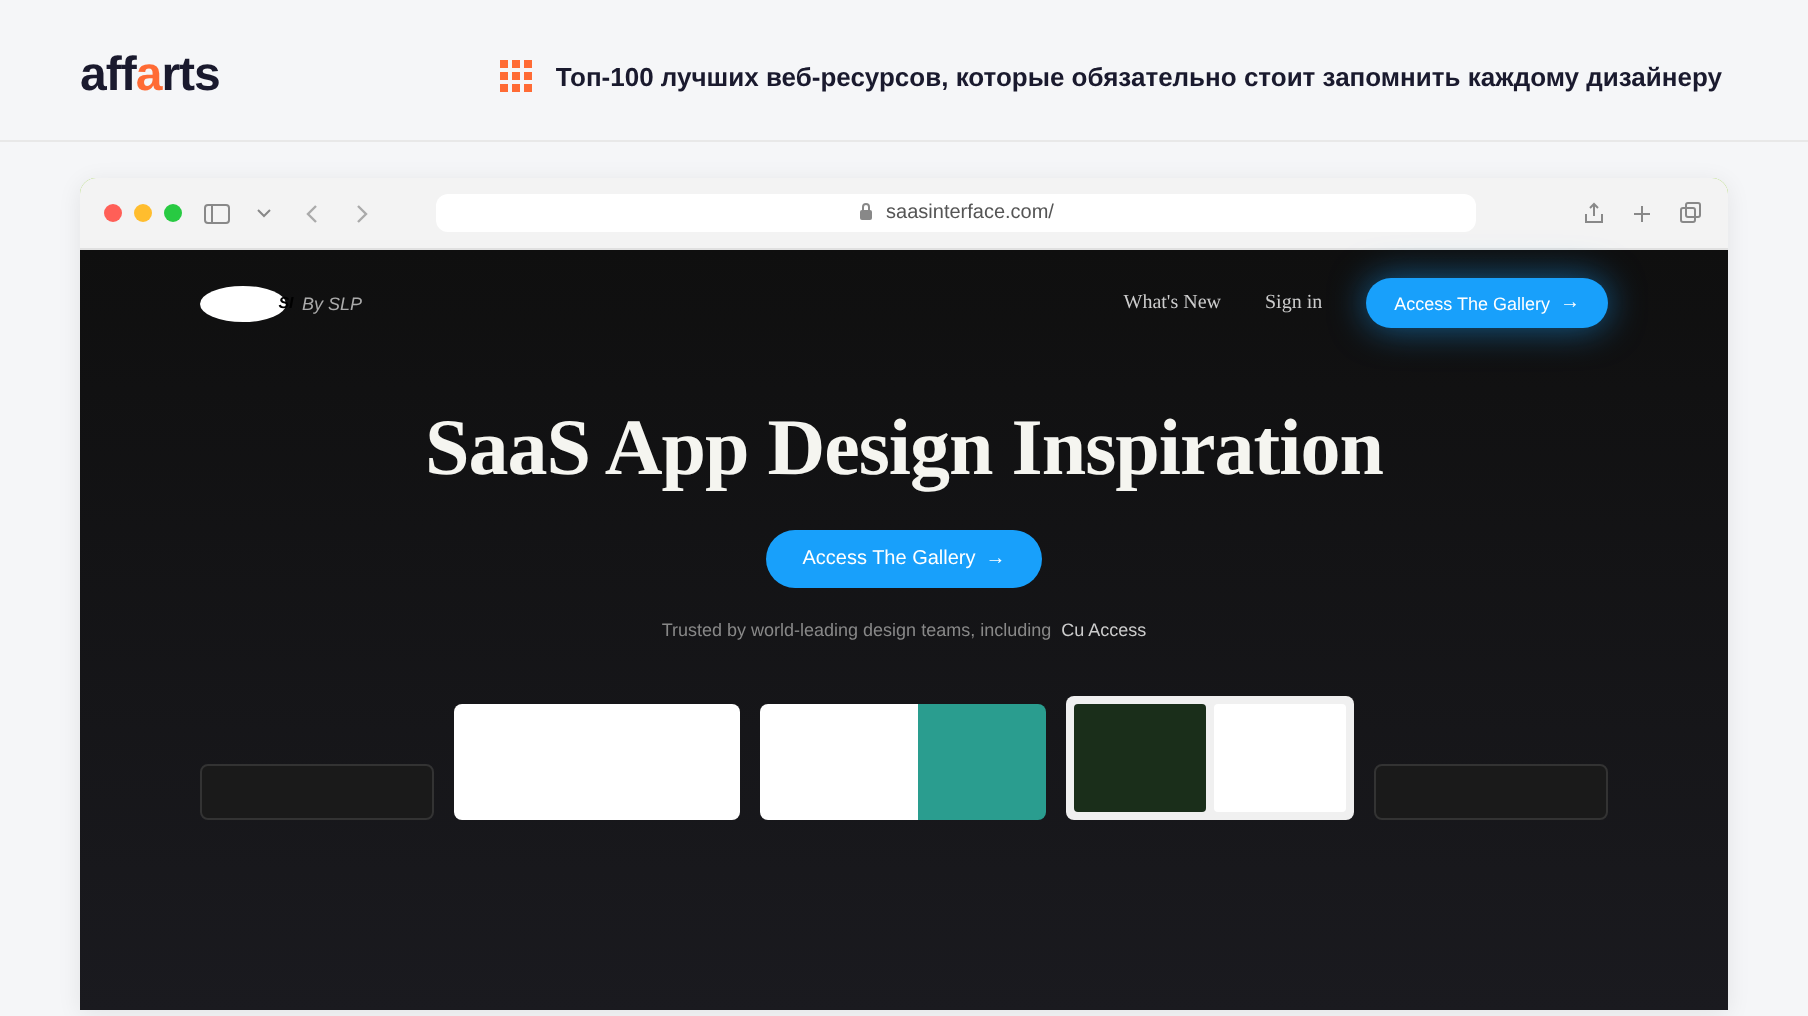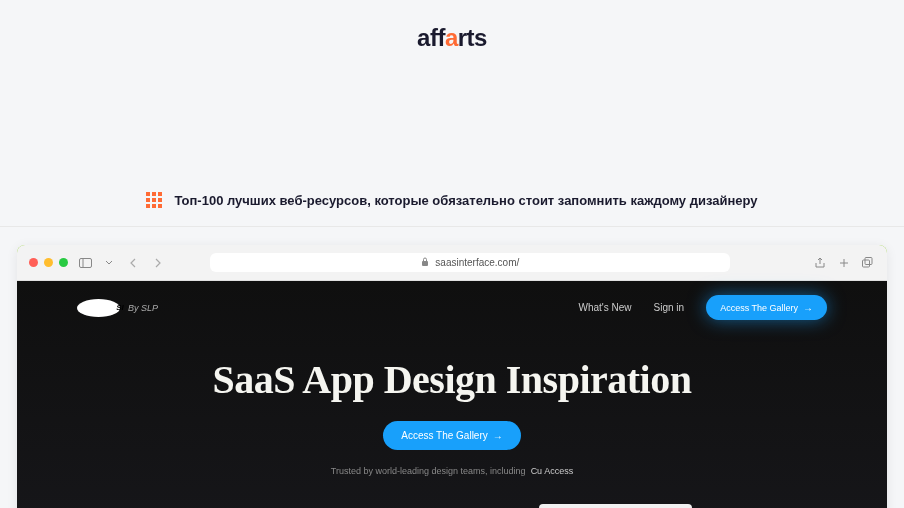--- a/index.html
+++ b/index.html
@@ -10,21 +10,20 @@
   height: 508px;
   overflow: hidden;
   position: relative;
 }
 .page-header {
   display: flex;
   align-items: center;
   padding: 24px 40px 18px;
   border-bottom: 1px solid #e8e8e8;
   gap: 140px;
-  flex-direction: column;
 }
 .logo {
   font-size: 24px;
   font-weight: 700;
   color: #1a1a2e;
   letter-spacing: -0.5px;
   position: relative;
 }
 .logo .dot { color: #ff6b35; }
 .tagline-wrap {
@@ -43,21 +42,21 @@
   background: #ff6b35;
   width: 4px;
   height: 4px;
 }
 .tagline {
   font-size: 13px;
   color: #1a1a2e;
   font-weight: 700;
 }
 .browser-window {
-  margin: 18px 17px 0;
+  margin: 18px 40px 0;
   background: #84cc16;
   border-radius: 8px 8px 0 0;
   overflow: hidden;
   box-shadow: 0 2px 12px rgba(0,0,0,0.08);
 }
 .browser-bar {
   display: flex;
   align-items: center;
   padding: 8px 12px;
   background: #f3f3f3;
@@ -119,21 +118,21 @@
   font-style: italic;
   color: #000;
   padding-left: 43px;
 }
 .by-text { font-size: 9px; color: #aaa; font-style: italic; text-align: center; }
 .nav-links {
   display: flex;
   align-items: center;
   gap: 22px;
 }
-.nav-link { font-size: 10px; color: #ccc; }
+.nav-link { font-size: 10px; color: #ccc; font-family: Liberation Serif, serif; }
 .cta-btn {
   background: #18a0fb;
   color: #fff;
   padding: 7px 14px;
   border-radius: 14px;
   font-size: 9px;
   font-weight: 500;
   display: flex;
   align-items: center;
   gap: 5px;

